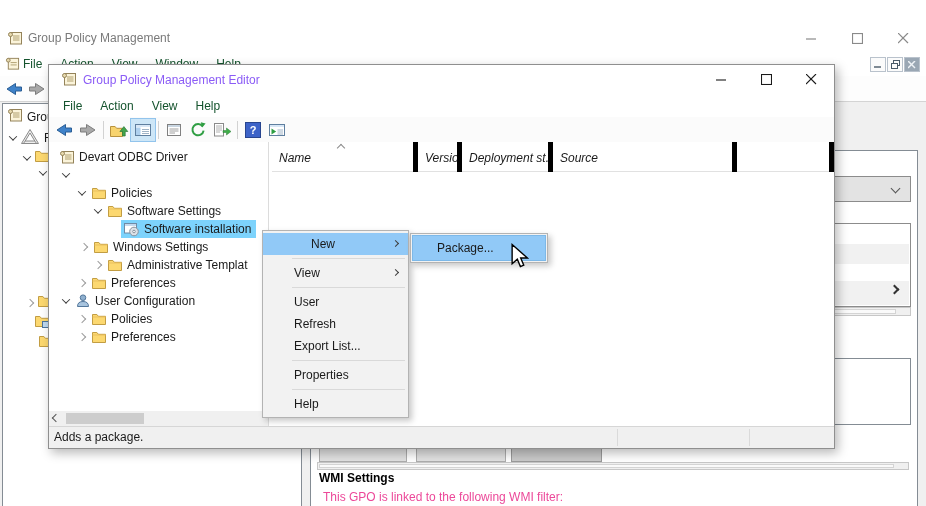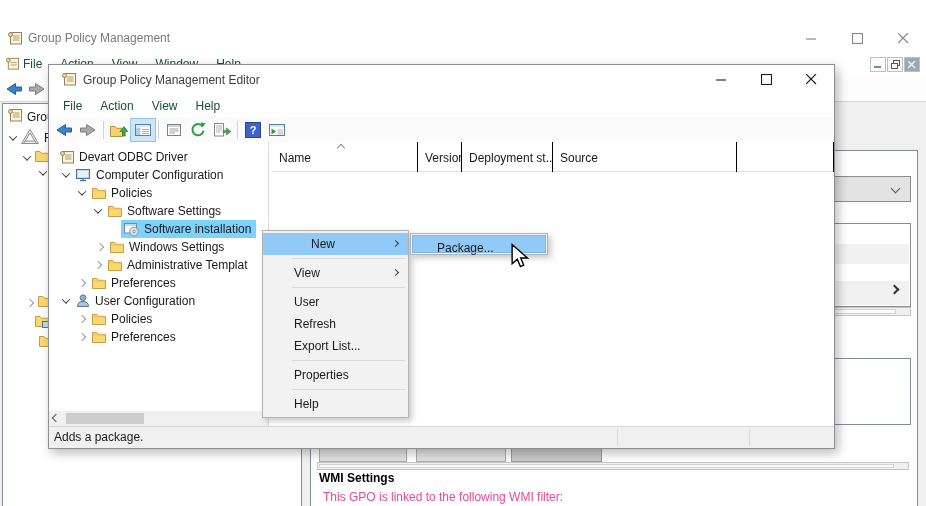--- a/index.html
+++ b/index.html
@@ -39,33 +39,33 @@
   .o-btn.pressed { background:#c9c9c9; border-color:#9a9a9a; }
   .wmi-head { position:absolute; left:8px; top:320px; font-weight:bold; color:#000; }
   .wmi-text { position:absolute; left:12px; top:339px; color:#ec4899; }
   .o-statusbar { position:absolute; left:0; bottom:0; width:926px; height:14px; background:#f0f0f0; border-top:1px solid #d0d0d0; }
   .o-status-div { position:absolute; top:1px; bottom:1px; width:1px; background:#d6d6d6; }
 
   
   .ed-win { position:absolute; left:48px; top:40px; width:787px; height:385px; background:#fff; border:1px solid #8f8f8f; box-shadow:3px 4px 10px rgba(0,0,0,0.28); z-index:10; }
   .ed-titlebar { position:absolute; left:0; top:0; right:0; height:29px; background:#fff; }
   .ed-title-icon { position:absolute; left:12px; top:6px; }
-  .ed-title-text { position:absolute; left:34px; top:8px; color:#404040; }
+  .ed-title-text { position:absolute; left:34px; top:8px; color:#8b5cf6; }
   .ed-capbtns { position:absolute; right:0; top:0; display:flex; }
   .ed-capbtns .cap { width:45px; height:29px; display:flex; align-items:center; justify-content:center; }
   .ed-menubar { position:absolute; left:0; top:29px; right:0; height:23px; background:#fff; display:flex; align-items:center; padding-left:5px; }
   .ed-toolbar { position:absolute; left:0; top:52px; right:0; height:26px; background:#fbfbfb; border-bottom:1px solid #d9d9d9; display:flex; align-items:center; padding-left:3px; }
   .tb-btn { width:24px; height:22px; display:flex; align-items:center; justify-content:center; }
   .tb-btn.tb-active { background:#cde6f7; outline:1px solid #92c4ec; }
   .tb-sep { width:1px; height:18px; background:#d2d2d2; margin:0 3px; }
   .ed-treepane { position:absolute; left:0; top:77px; width:219px; bottom:22px; background:#fff; overflow:hidden; }
   .ed-splitter { position:absolute; left:219px; top:77px; width:4px; bottom:22px; background:#fff; border-left:1px solid #dcdcdc; }
   .ed-listpane { position:absolute; left:223px; top:77px; right:0; bottom:22px; background:#fff; }
   .lv-header { display:flex; height:30px; border-bottom:1px solid #e1e1e1; }
-  .hc { position:relative; height:30px; border-right:1px solid #000000; padding:9px 0 0 7px; color:#1a1a1a; overflow:hidden; white-space:nowrap; }
+  .hc { position:relative; height:30px; border-right:5px solid #000000; padding:9px 0 0 7px; color:#1a1a1a; overflow:hidden; white-space:nowrap;font-style:italic; }
   .sort-chev { position:absolute; top:3px; left:66px; width:6px; height:6px; border-left:1.3px solid #8a8a8a; border-top:1.3px solid #8a8a8a; transform:rotate(45deg); }
   .tree-rows { position:absolute; left:0; top:6px; right:0; }
   .tree-row { display:flex; align-items:center; height:18px; white-space:nowrap;text-align:center; }
   .chev-box { width:14px; min-width:14px; display:inline-flex; align-items:center; justify-content:center; }
   .chev-d { width:6px; height:6px; border-right:1.4px solid #3c3c3c; border-bottom:1.4px solid #3c3c3c; transform:rotate(45deg) translate(-1px,-1px); }
   .chev-r { width:6px; height:6px; border-right:1.4px solid #9c9c9c; border-bottom:1.4px solid #9c9c9c; transform:rotate(-45deg); }
   .lw { display:inline-flex; align-items:center; padding:1px 5px 1px 2px; }
   .lw .ic { margin-right:4px; display:inline-flex; }
   .lw.sel { background:#7dd3fc; }
   .tree-hscroll { position:absolute; left:0; right:0; bottom:0; height:15px; background:#f0f0f0; }
@@ -74,21 +74,21 @@
   .ed-statusbar { position:absolute; left:0; right:0; bottom:0; height:22px; background:#f0f0f0; border-top:1px solid #d6d6d6; line-height:21px; padding-left:5px; }
   .ed-status-div { position:absolute; top:2px; bottom:2px; width:1px; background:#dadada; }
 
   
   .ctx { position:absolute; left:262px; top:206px; width:147px; background:#f2f2f2; border:1px solid #b3b3b3; box-shadow:3px 3px 6px rgba(0,0,0,0.22); padding:2px 0; z-index:30; }
   .cm-item { position:relative; height:22px; line-height:22px; padding-left:31px; color:#1a1a1a; }
   .cm-item.hl { background:#91c9f7;padding-left:48px; }
   .cm-chev { position:absolute; right:10px; top:8px; width:5px; height:5px; border-right:1.4px solid #3c3c3c; border-bottom:1.4px solid #3c3c3c; transform:rotate(-45deg); }
   .cm-sep { height:1px; background:#d9d9d9; margin:3px 3px 3px 29px; }
   .submenu { position:absolute; left:410px; top:209px; width:138px; background:#f2f2f2; border:1px solid #b3b3b3; box-shadow:3px 3px 6px rgba(0,0,0,0.22); padding:2px; z-index:31; }
-  .sm-item { height:16px; line-height:24px; padding-left:24px; color:#1a1a1a; }
+  .sm-item { height:24px; line-height:24px; padding-left:24px; color:#1a1a1a; }
   .sm-item.hl { background:#91c9f7; outline:1px solid #7cb8e8; }
 
   .cursor { position:absolute; left:510px; top:219px; z-index:40; }
 </style>
 </head>
 <body>
 
 <div class="app">
 
   <div class="o-titlebar">
@@ -380,31 +380,20 @@
                   <line x1="6" y1="10" x2="12.5" y2="10" stroke="#b0a070"></line>
                 </svg>
               </span>
               <span>Devart ODBC Driver</span>
             </span>
           </div>
           <div class="tree-row" style="padding-left: 10px;">
             <span class="chev-box">
               <span class="chev-d"></span>
             </span>
-            <span class="lw">
-              <span class="ic">
-                <svg width="17" height="16" viewBox="0 0 17 16">
-                  <rect x="1.5" y="2.5" width="13" height="9" fill="#bfd9f2" stroke="#4d759c"></rect>
-                  <rect x="3" y="4" width="10" height="6" fill="#e8f2fb"></rect>
-                  <line x1="8" y1="11.5" x2="8" y2="13" stroke="#4d759c"></line>
-                  <line x1="5" y1="13.5" x2="11" y2="13.5" stroke="#4d759c" stroke-width="1.5"></line>
-                </svg>
-              </span>
-              <span>Computer Configuration</span>
-            </span>
           </div>
           <div class="tree-row" style="padding-left: 26px;">
             <span class="chev-box">
               <span class="chev-d"></span>
             </span>
             <span class="lw">
               <span class="ic">
                 <svg width="16" height="14" viewBox="0 0 16 14">
                   <path d="M1.5 2.5 h4.4 l1.5 1.8 h7.1 v8.2 h-13z" fill="#fcd870" stroke="#c29d43"></path>
                   <line x1="1.5" y1="5" x2="14.5" y2="5" stroke="#e9bf5e"></line>
@@ -433,21 +422,21 @@
                 <svg width="17" height="16" viewBox="0 0 17 16">
                   <rect x="1.5" y="2.5" width="12" height="9.5" fill="#fff" stroke="#6f8ba6"></rect>
                   <rect x="2" y="3" width="11" height="2" fill="#c3d9ee"></rect>
                   <circle cx="11" cy="10.5" r="4.3" fill="#dde2e8" stroke="#87929e"></circle>
                   <circle cx="11" cy="10.5" r="1.3" fill="#fff" stroke="#87929e"></circle>
                 </svg>
               </span>
               <span>Software installation</span>
             </span>
           </div>
-          <div class="tree-row" style="padding-left: 44px;">
+          <div class="tree-row" style="padding-left: 28px;">
             <span class="chev-box">
               <span class="chev-r"></span>
             </span>
             <span class="lw">
               <span class="ic">
                 <svg width="16" height="14" viewBox="0 0 16 14">
                   <path d="M1.5 2.5 h4.4 l1.5 1.8 h7.1 v8.2 h-13z" fill="#fcd870" stroke="#c29d43"></path>
                   <line x1="1.5" y1="5" x2="14.5" y2="5" stroke="#e9bf5e"></line>
                 </svg>
               </span>

